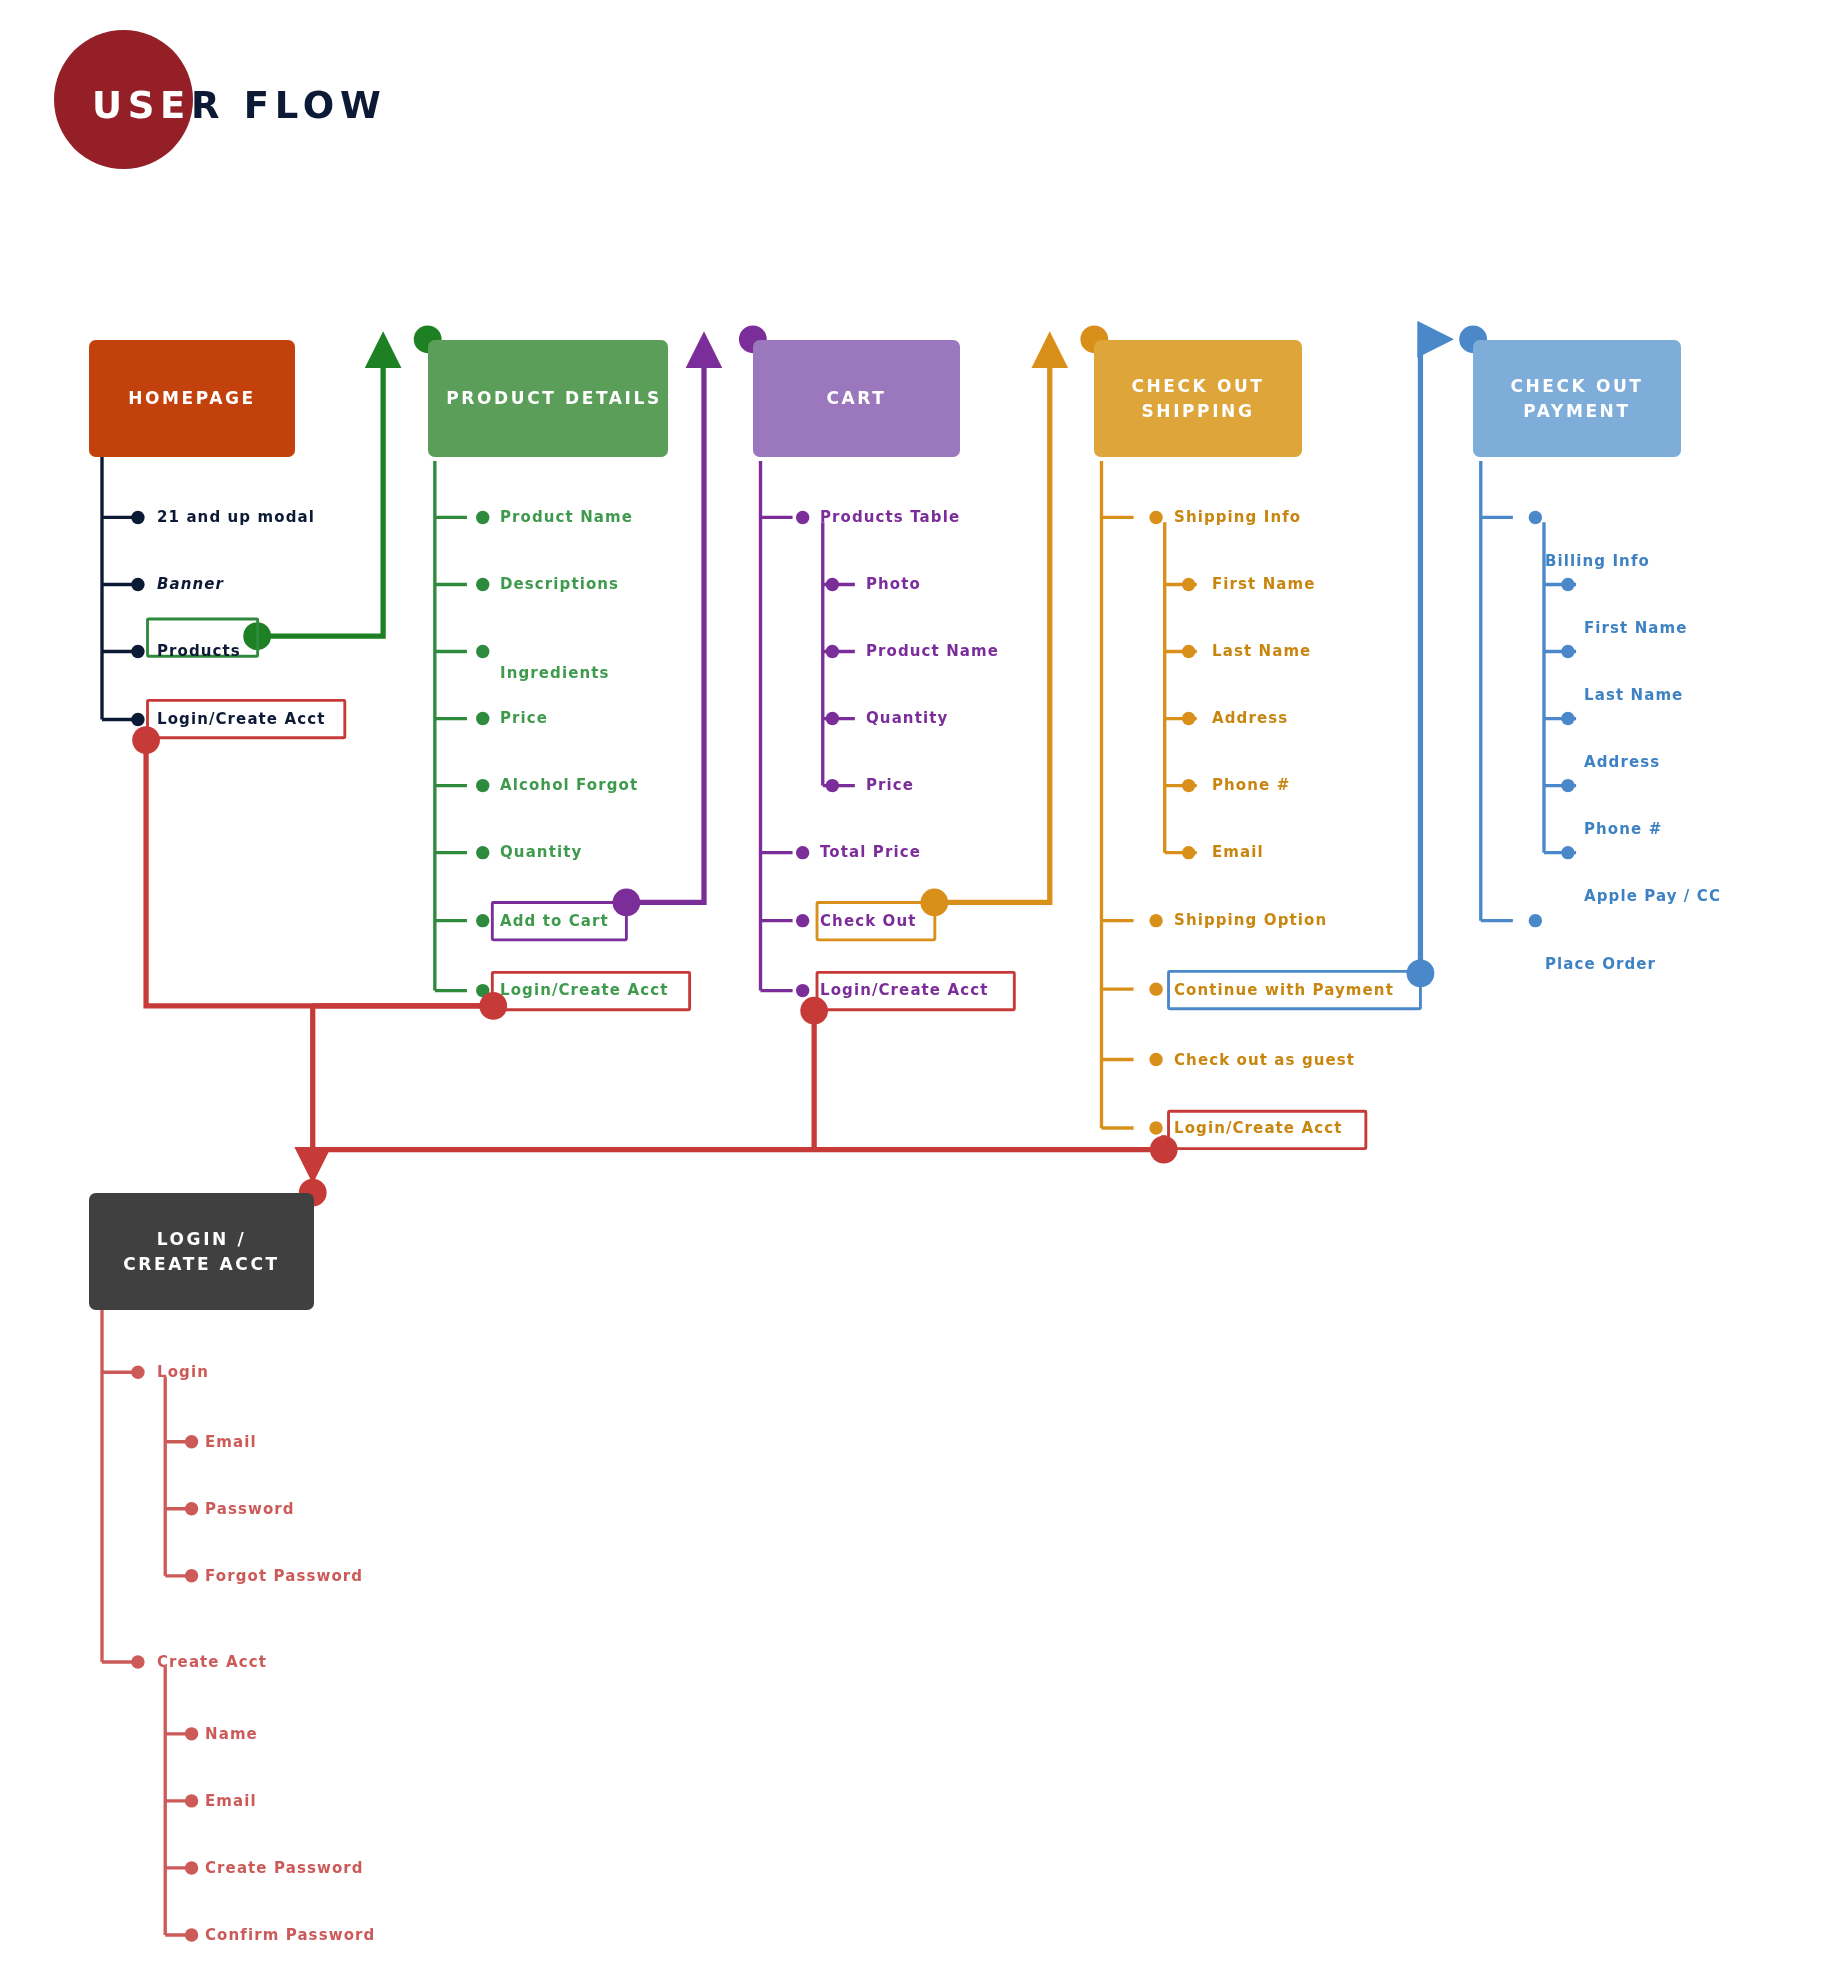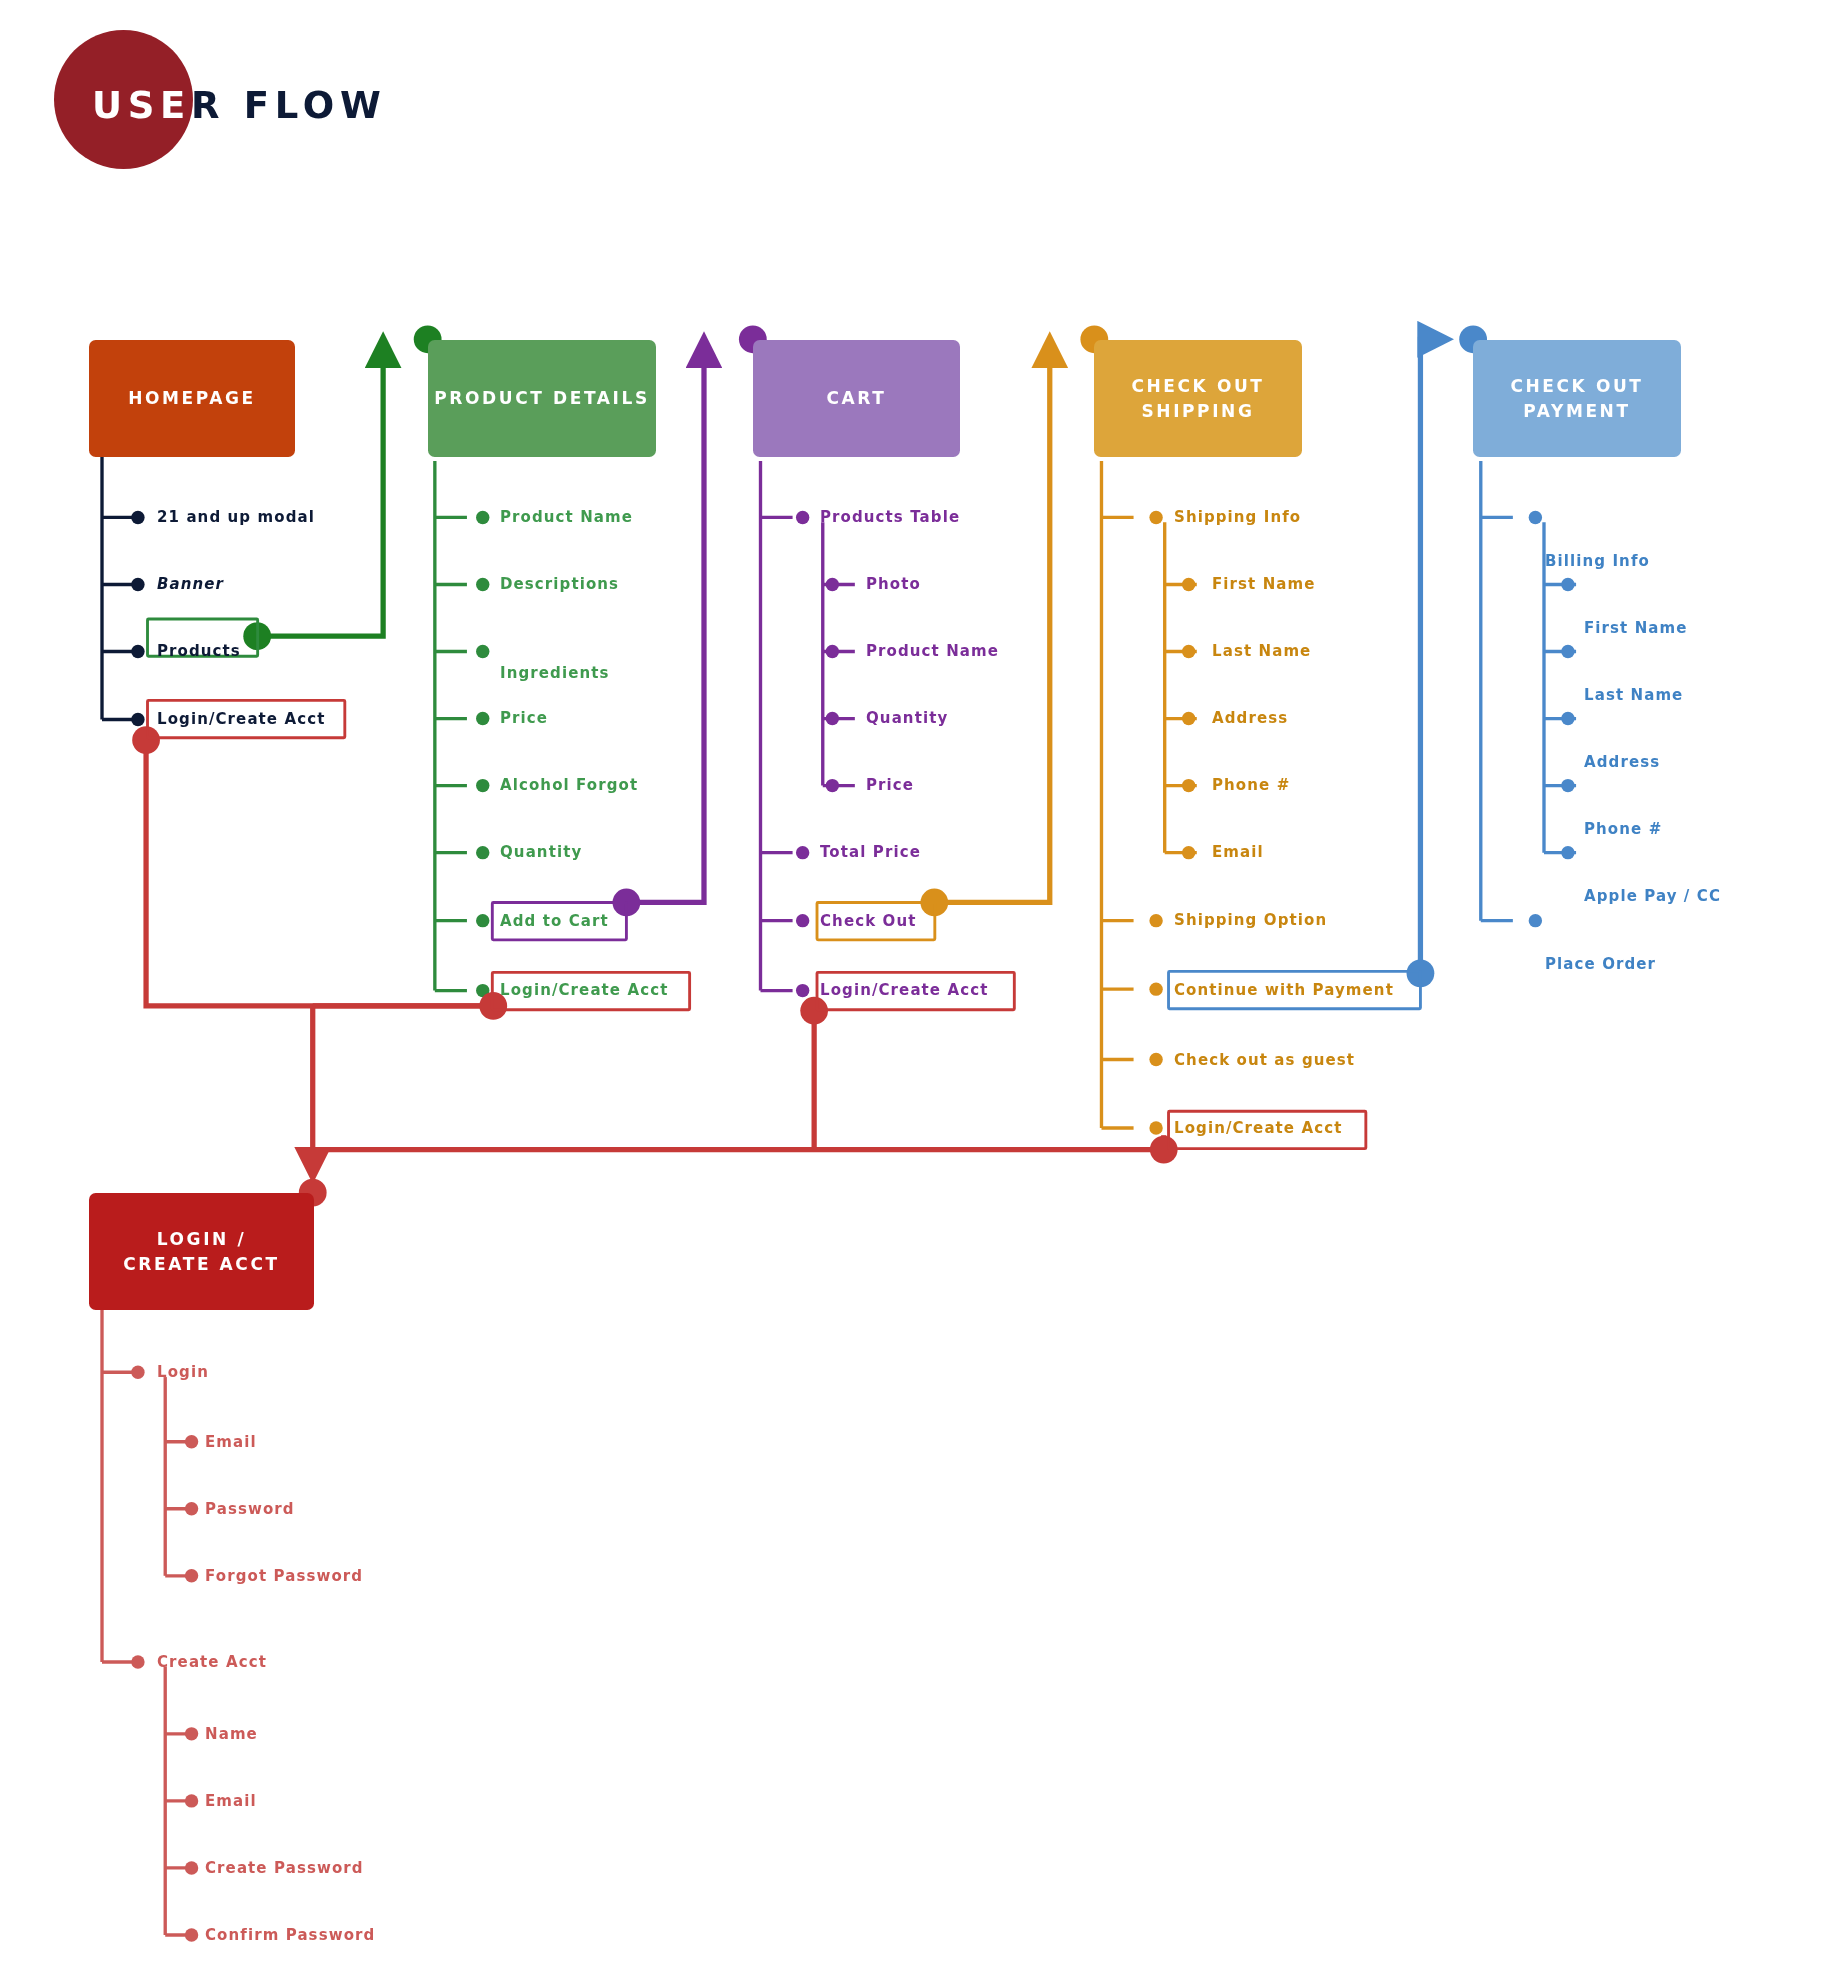--- a/index.html
+++ b/index.html
@@ -246,21 +246,21 @@
 
   <div class="title-wrap">
     <div class="title-circle"></div>
     <div class="title-text"><span class="w">USE</span><span>R FLOW</span></div>
   </div>
 
   <div class="pagebox" style="left:89px;top:340px;width:206px;height:117px;background:#c2410c;">
     <span>HOMEPAGE</span>
   </div>
 
-  <div class="pagebox" style="left:428px;top:340px;width:228px;height:117px;background:#5a9e5a;">
+  <div class="pagebox" style="left:428px;top:340px;width:228px;height:117px;background:#5a9e5a;padding-left:12px;">
     <span>PRODUCT DETAILS</span>
   </div>
 
   <div class="pagebox" style="left:753px;top:340px;width:207px;height:117px;background:#9b78bd;">
     <span>CART</span>
   </div>
 
   <div class="pagebox" style="left:1094px;top:340px;width:208px;height:117px;background:#dda53a;">
     <span>
       <span>CHECK OUT</span><br>
@@ -268,21 +268,21 @@
     </span>
   </div>
 
   <div class="pagebox" style="left:1473px;top:340px;width:208px;height:117px;background:#7fadd9;">
     <span>
       <span>CHECK OUT</span><br>
       <span>PAYMENT</span>
     </span>
   </div>
 
-  <div class="pagebox" style="left:89px;top:1193px;width:225px;height:117px;background:#b91c1c;">
+  <div class="pagebox" style="left:89px;top:1193px;width:225px;height:117px;background:#404040;">
     <span>
       <span>LOGIN /</span><br>
       <span>CREATE ACCT</span>
     </span>
   </div>
 
   <div class="node navy" style="left:157px;top:510px;">21 and up modal</div>
   <div class="node navy" style="left:157px;top:577px;font-style:italic;">Banner</div>
   <div class="node navy" style="left:157px;top:644px;">Products</div>
   <div class="node navy" style="left:157px;top:712px;">Login/Create Acct</div>

